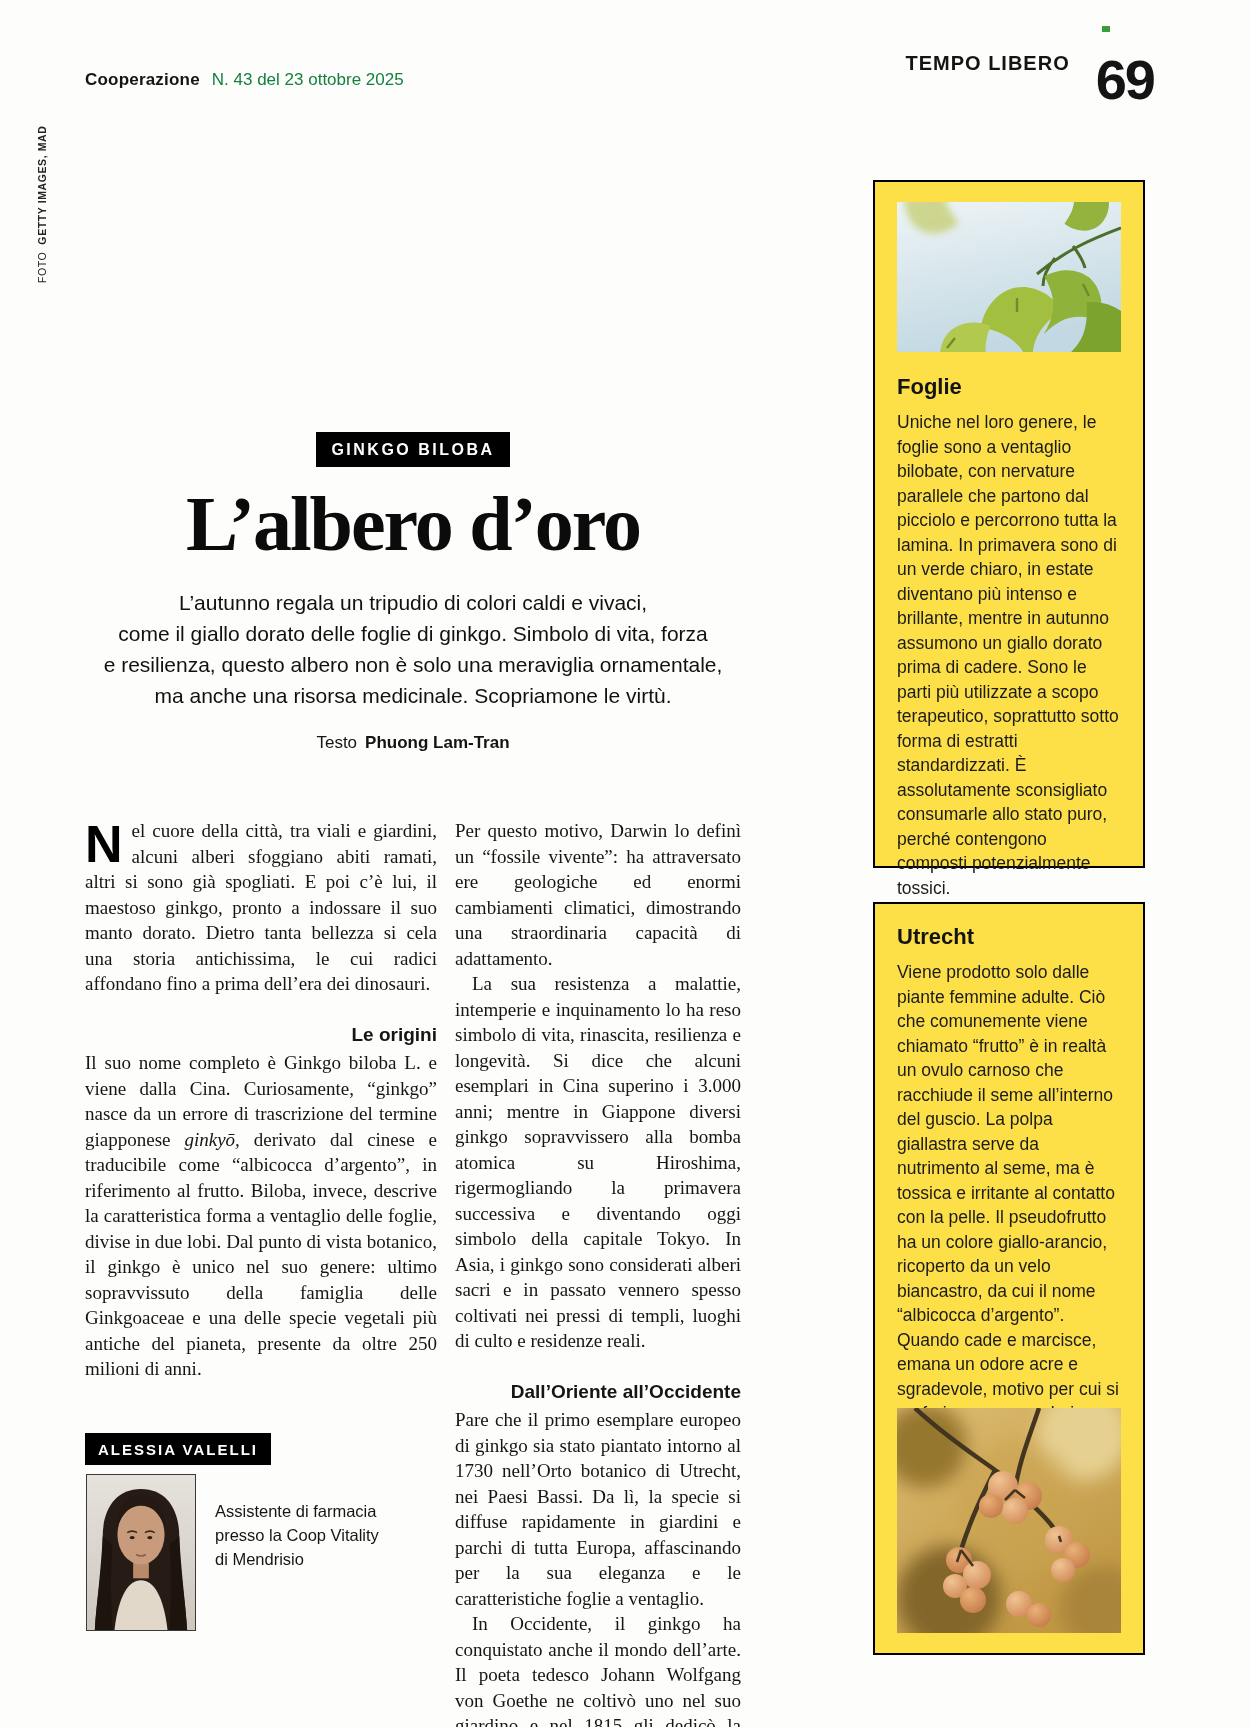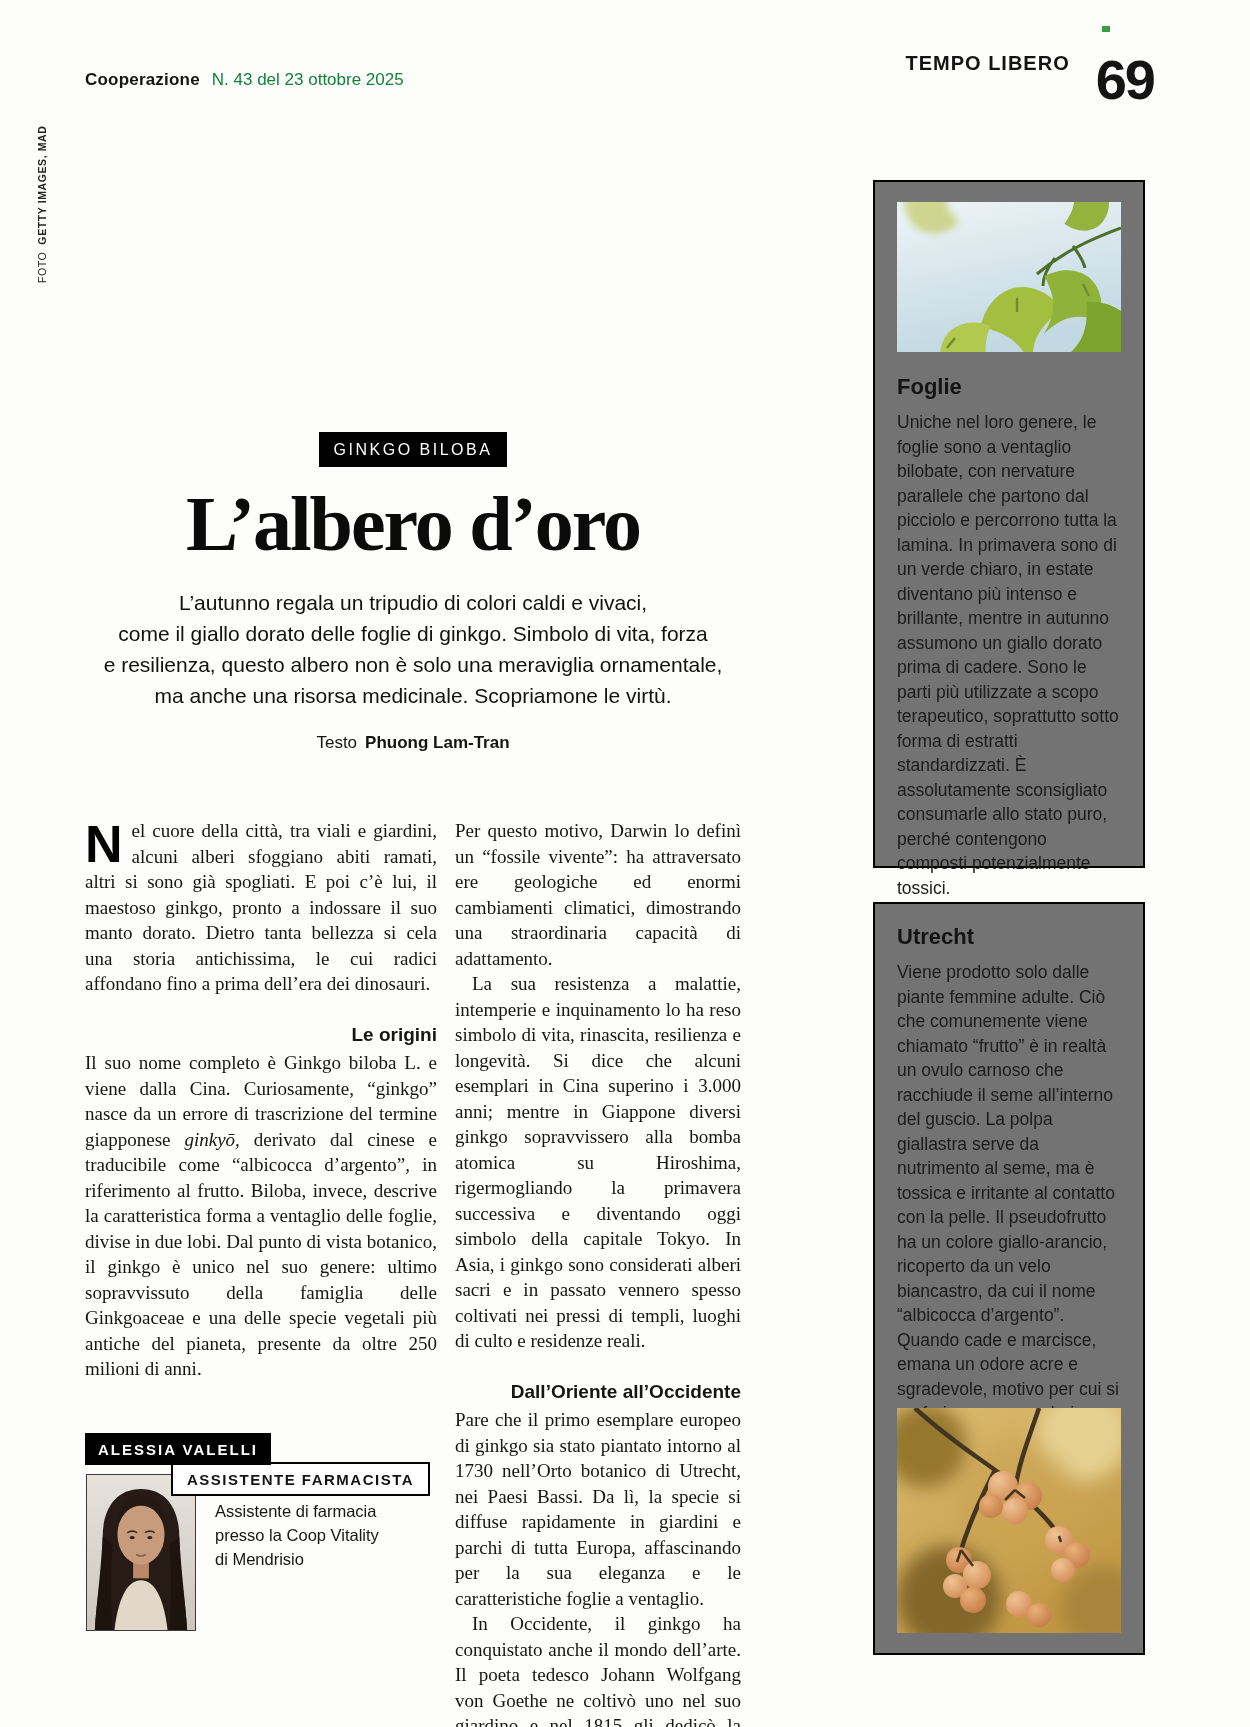--- a/index.html
+++ b/index.html
@@ -32,21 +32,21 @@
     position:absolute; left:36px; top:283px;
     transform:rotate(-90deg); transform-origin:0 0;
     white-space:nowrap; font-size:10.5px; letter-spacing:.6px; color:#222;
   }
   .photo-credit .credit-bold { font-weight:bold; margin-left:7px; }
 
   
   .article-head { position:absolute; left:85px; top:432px; width:656px; text-align:center; }
   .kicker {
     display:inline-block; background:#000; color:#fff;
-    font-weight:normal; font-size:16px; letter-spacing:2.5px;
+    font-weight:bold; font-size:16px; letter-spacing:2.5px;
     padding:9px 15px 8px;
   }
   .title {
     margin-top:14px; font-family:"Liberation Serif", serif;
     font-weight:bold; font-size:78px; letter-spacing:-2px; line-height:1.1; color:#0b0b0b;
   }
   .subtitle {
     margin-top:20px; font-size:21px; line-height:31px; color:#111;
     white-space:pre-line;
   }
@@ -90,21 +90,21 @@
   }
   .ab-photo svg { display:block; width:100%; height:100%; }
   .ab-desc {
     position:absolute; left:130px; top:66px; width:215px;
     font-size:16.5px; line-height:24px; white-space:pre-line; color:#161616;
   }
 
   
   .side-box {
     position:absolute; left:873px; width:272px; border:2px solid #000;
-    background:#737373; padding:20px 22px;
+    background:#fde047; padding:20px 22px;
   }
   .side-box-1 { top:180px; height:688px; }
   .side-box-2 { top:902px; height:753px; }
   .side-photo { display:block; width:100%; height:150px; }
   .side-heading { font-weight:bold; font-size:22px; margin:22px 0 10px; }
   .side-box-2 .side-heading { margin-top:0; }
   .side-text { font-size:17.5px; line-height:24.5px; color:#1b1b1b; }
   .fruit-photo { position:absolute; left:22px; bottom:20px; width:224px; height:225px; }
   .fruit-photo svg { display:block; width:100%; height:100%; }
 </style>
@@ -144,21 +144,20 @@
 <div class="col col-2">
   <p>Per questo motivo, Darwin lo definì un “fossile vivente”: ha attraversato ere geologiche ed enormi cambiamenti climatici, dimostrando una straordinaria capacità di adattamento.</p>
   <p class="ind">La sua resistenza a malattie, intemperie e inquinamento lo ha reso simbolo di vita, rinascita, resilienza e longevità. Si dice che alcuni esemplari in Cina superino i 3.000 anni; mentre in Giappone diversi ginkgo sopravvissero alla bomba atomica su Hiroshima, rigermogliando la primavera successiva e diventando oggi simbolo della capitale Tokyo. In Asia, i ginkgo sono considerati alberi sacri e in passato vennero spesso coltivati nei pressi di templi, luoghi di culto e residenze reali.</p>
   <h2 class="subhead">Dall’Oriente all’Occidente</h2>
   <p><span>Pare che il primo esemplare europeo di ginkgo sia stato piantato intorno al 1730 nell’Orto botanico di Utrecht, nei Paesi Bassi. Da lì, la specie si diffuse rapidamente in giardini e parchi di tutta Europa, affascinando per la sua eleganza e le caratteristiche foglie a ventaglio.</span></p>
   <p class="ind"><span>In Occidente, il ginkgo ha conquistato anche il mondo dell’arte. Il poeta tedesco Johann Wolfgang von Goethe ne coltivò uno nel suo giardino e nel 1815 gli dedicò la poesia “Ginkgo biloba”, una riflessione sulla duplice natura delle sue foglie, simbolo di unità e dualità. Come</span></p>
 </div>
 
 <div class="author-box">
   <span class="ab-name">ALESSIA VALELLI</span>
-  <span class="ab-role">ASSISTENTE FARMACISTA</span>
   <div class="ab-photo">
     <svg viewBox="0 0 110 156" preserveAspectRatio="none">
       <defs>
         <linearGradient id="pg" x1="0" y1="0" x2="0" y2="1">
           <stop offset="0" stop-color="#e6e2dc"></stop>
             <stop offset="1" stop-color="#cdc7be"></stop>
         </linearGradient>
       </defs>
       <rect width="110" height="156" fill="url(#pg)"></rect>
       <path d="M55 14 C28 14 16 36 16 62 C16 98 10 122 8 156 L102 156 C100 122 94 98 94 62 C94 36 82 14 55 14 Z" fill="#261c15"></path>

